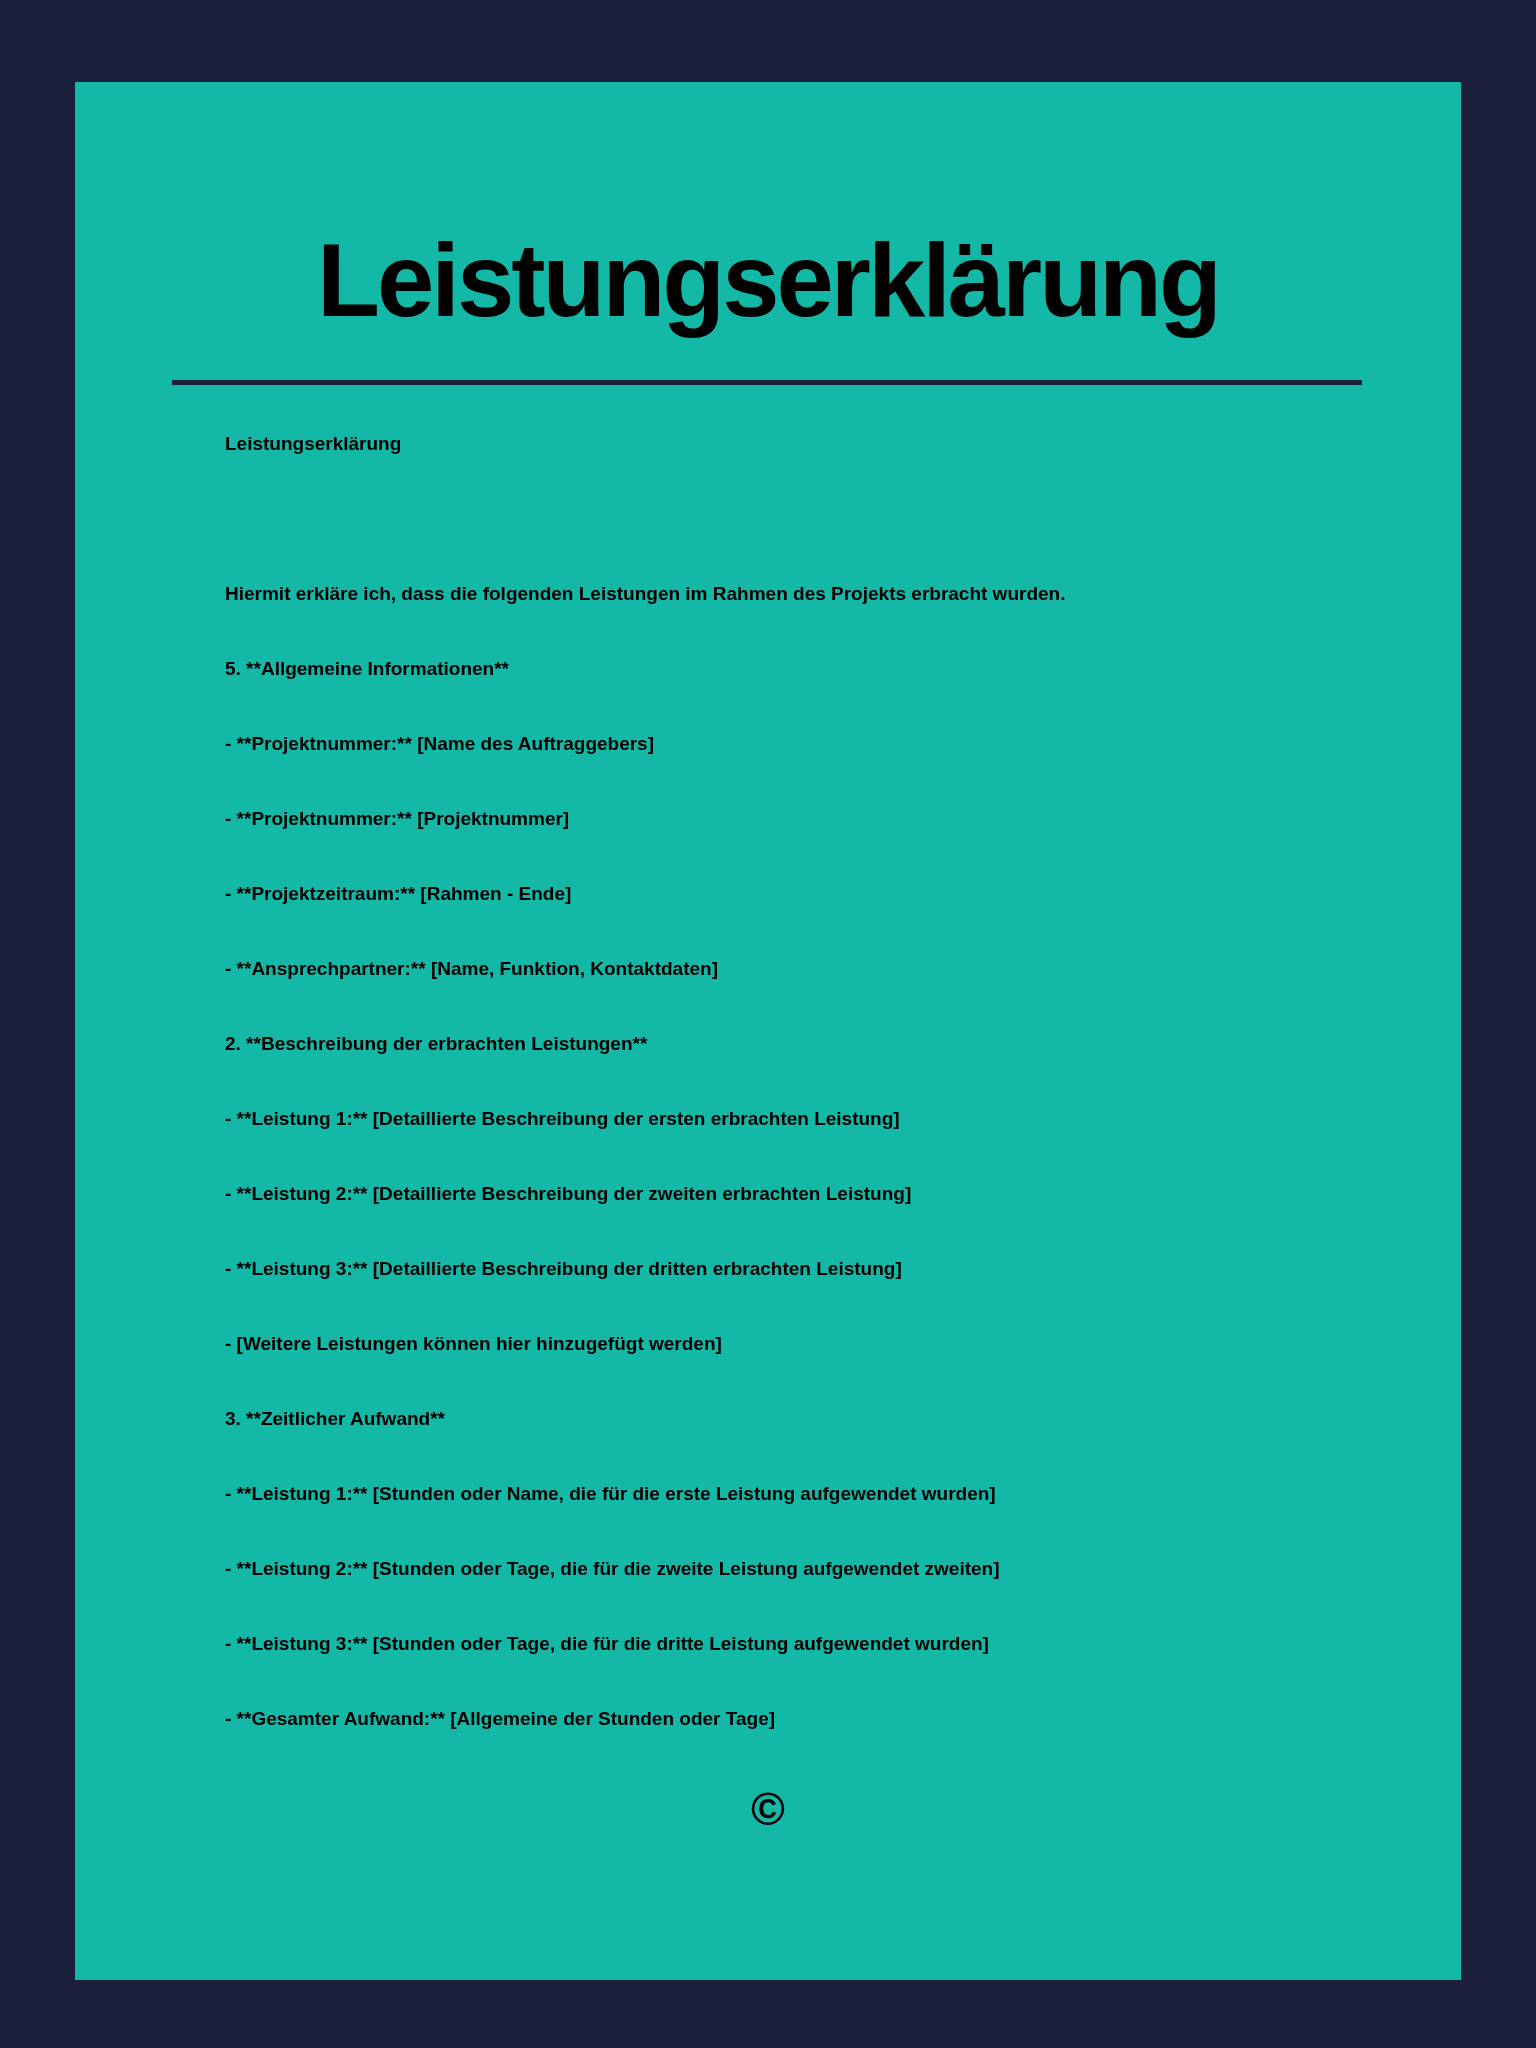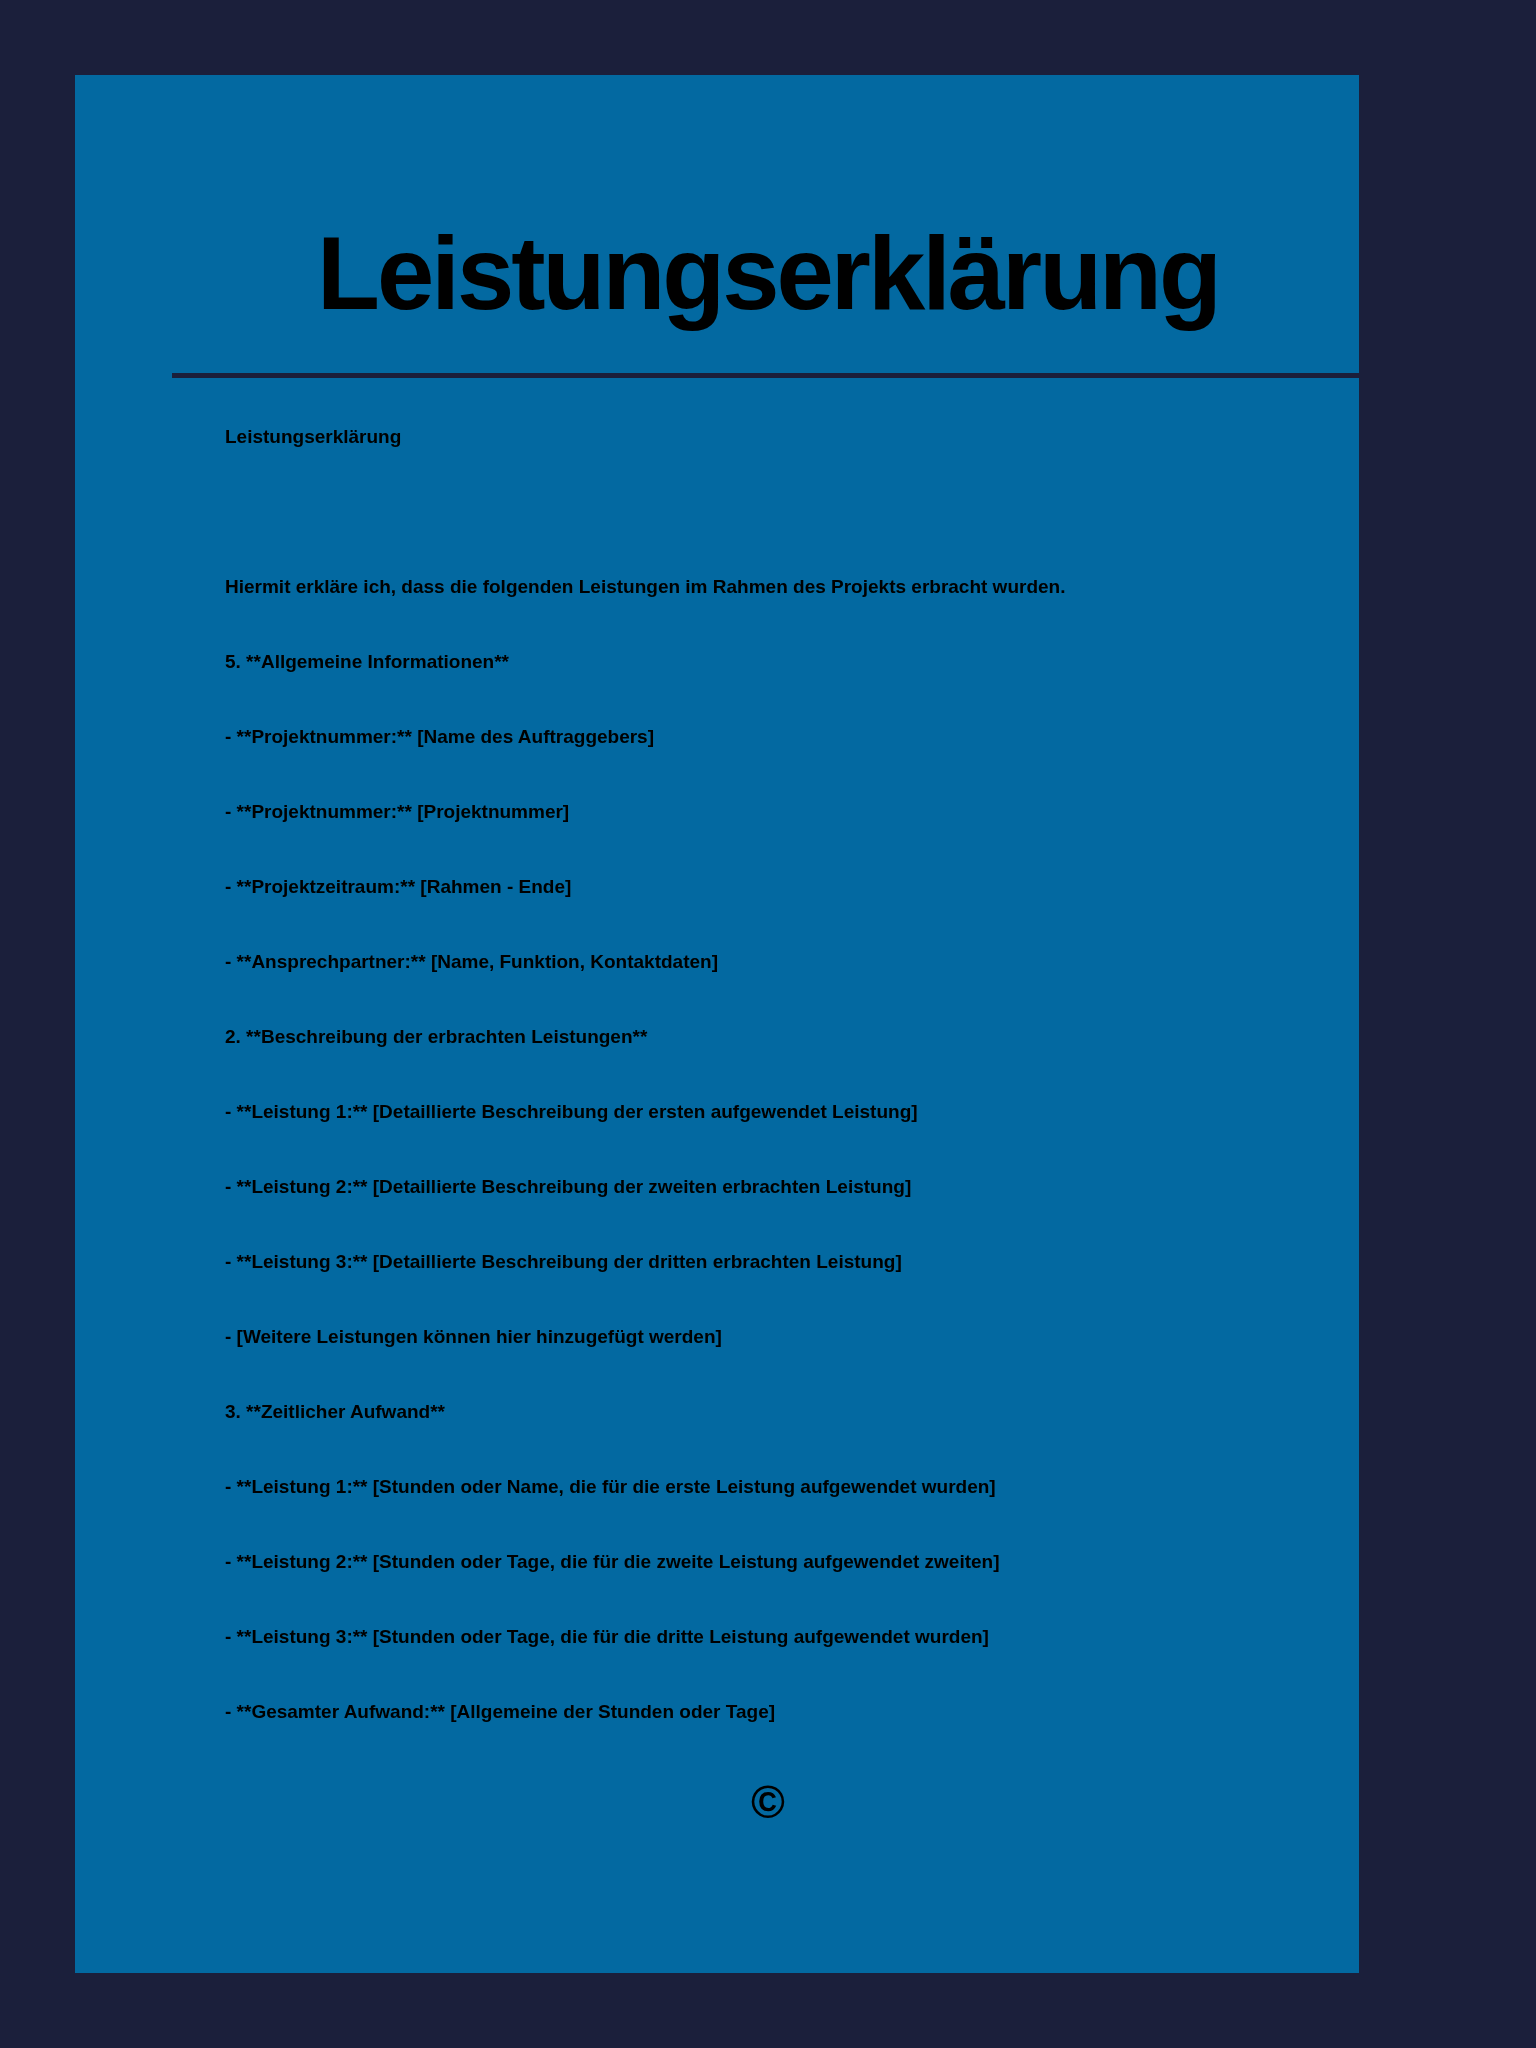--- a/index.html
+++ b/index.html
@@ -10,24 +10,24 @@
       width: 1536px;
       height: 2048px;
       background: #1b1f3b;
       position: relative;
       overflow: hidden;
       font-family: "Liberation Sans", sans-serif;
     }
     .page {
       position: absolute;
       left: 75px;
-      top: 75px;
-      width: 1284px;
+      top: 82px;
+      width: 1386px;
       height: 1898px;
-      background: #0369a1;
+      background: #14b8a6;
     }
     .doc-title {
       position: absolute;
       left: 0;
       width: 1386px;
       top: 139px;
       text-align: center;
       font-family: "Liberation Sans", sans-serif;
       font-weight: bold;
       font-size: 103px;
@@ -86,21 +86,21 @@
     <div class="line" style="top:350px">Leistungserklärung</div>
     <div class="line" style="top:500px">Hiermit erkläre ich, dass die folgenden Leistungen im Rahmen des Projekts erbracht wurden.</div>
 
     <div class="line" style="top:575px">5. **Allgemeine Informationen**</div>
     <div class="line" style="top:650px">- **Projektnummer:** [Name des Auftraggebers]</div>
     <div class="line" style="top:725px">- **Projektnummer:** [Projektnummer]</div>
     <div class="line" style="top:800px">- **Projektzeitraum:** [Rahmen - Ende]</div>
     <div class="line" style="top:875px">- **Ansprechpartner:** [Name, Funktion, Kontaktdaten]</div>
 
     <div class="line" style="top:950px">2. **Beschreibung der erbrachten Leistungen**</div>
-    <div class="line" style="top:1025px">- **Leistung 1:** [Detaillierte Beschreibung der ersten aufgewendet Leistung]</div>
+    <div class="line" style="top:1025px">- **Leistung 1:** [Detaillierte Beschreibung der ersten erbrachten Leistung]</div>
     <div class="line" style="top:1100px">- **Leistung 2:** [Detaillierte Beschreibung der zweiten erbrachten Leistung]</div>
     <div class="line" style="top:1175px">- **Leistung 3:** [Detaillierte Beschreibung der dritten erbrachten Leistung]</div>
     <div class="line" style="top:1250px">- [Weitere Leistungen können hier hinzugefügt werden]</div>
 
     <div class="line" style="top:1325px">3. **Zeitlicher Aufwand**</div>
     <div class="line" style="top:1400px">- **Leistung 1:** [Stunden oder Name, die für die erste Leistung aufgewendet wurden]</div>
     <div class="line" style="top:1475px">- **Leistung 2:** [Stunden oder Tage, die für die zweite Leistung aufgewendet zweiten]</div>
     <div class="line" style="top:1550px">- **Leistung 3:** [Stunden oder Tage, die für die dritte Leistung aufgewendet wurden]</div>
     <div class="line" style="top:1625px">- **Gesamter Aufwand:** [Allgemeine der Stunden oder Tage]</div>
   </div>

